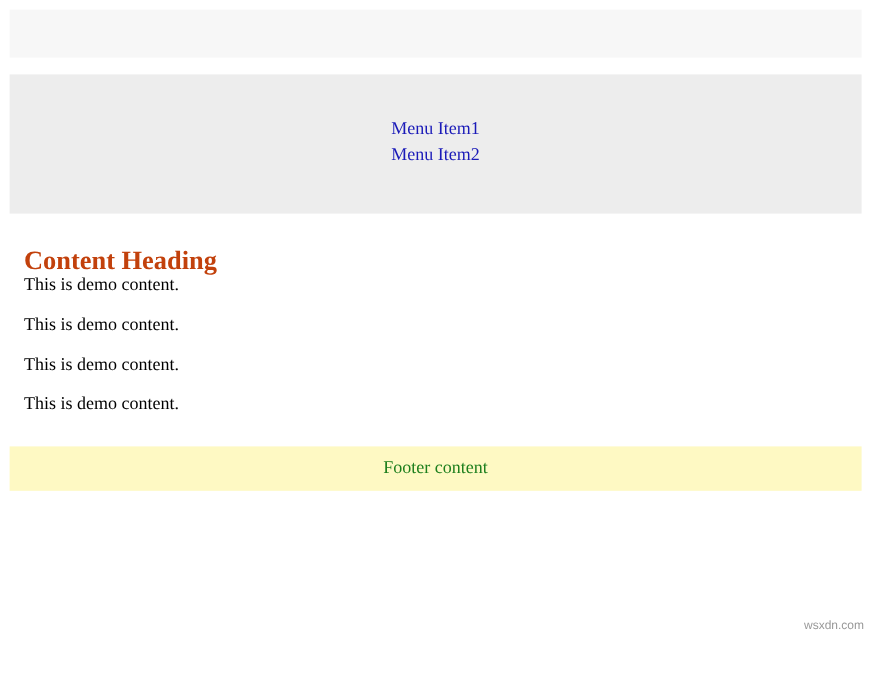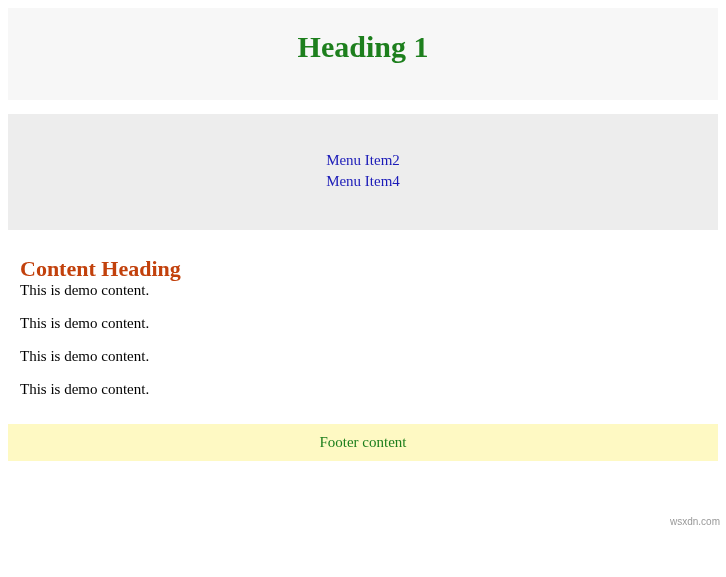--- a/index.html
+++ b/index.html
@@ -71,26 +71,25 @@
       bottom: 50px;
       font-family: Arial, sans-serif;
       font-size: 10px;
       color: #999;
     }
   </style>
 </head>
 <body>
 
 <div class="header">
-  <h1>Heading 1</h1>
 </div>
 
 <div class="nav">
+  <span class="menu-item">Menu Item1</span>
   <span class="menu-item">Menu Item2</span>
-  <span class="menu-item">Menu Item4</span>
 </div>
 
 <div class="content">
   <h2>Content Heading</h2>
   <p>This is demo content.</p>
   <p>This is demo content.</p>
   <p>This is demo content.</p>
   <p>This is demo content.</p>
 </div>
 

